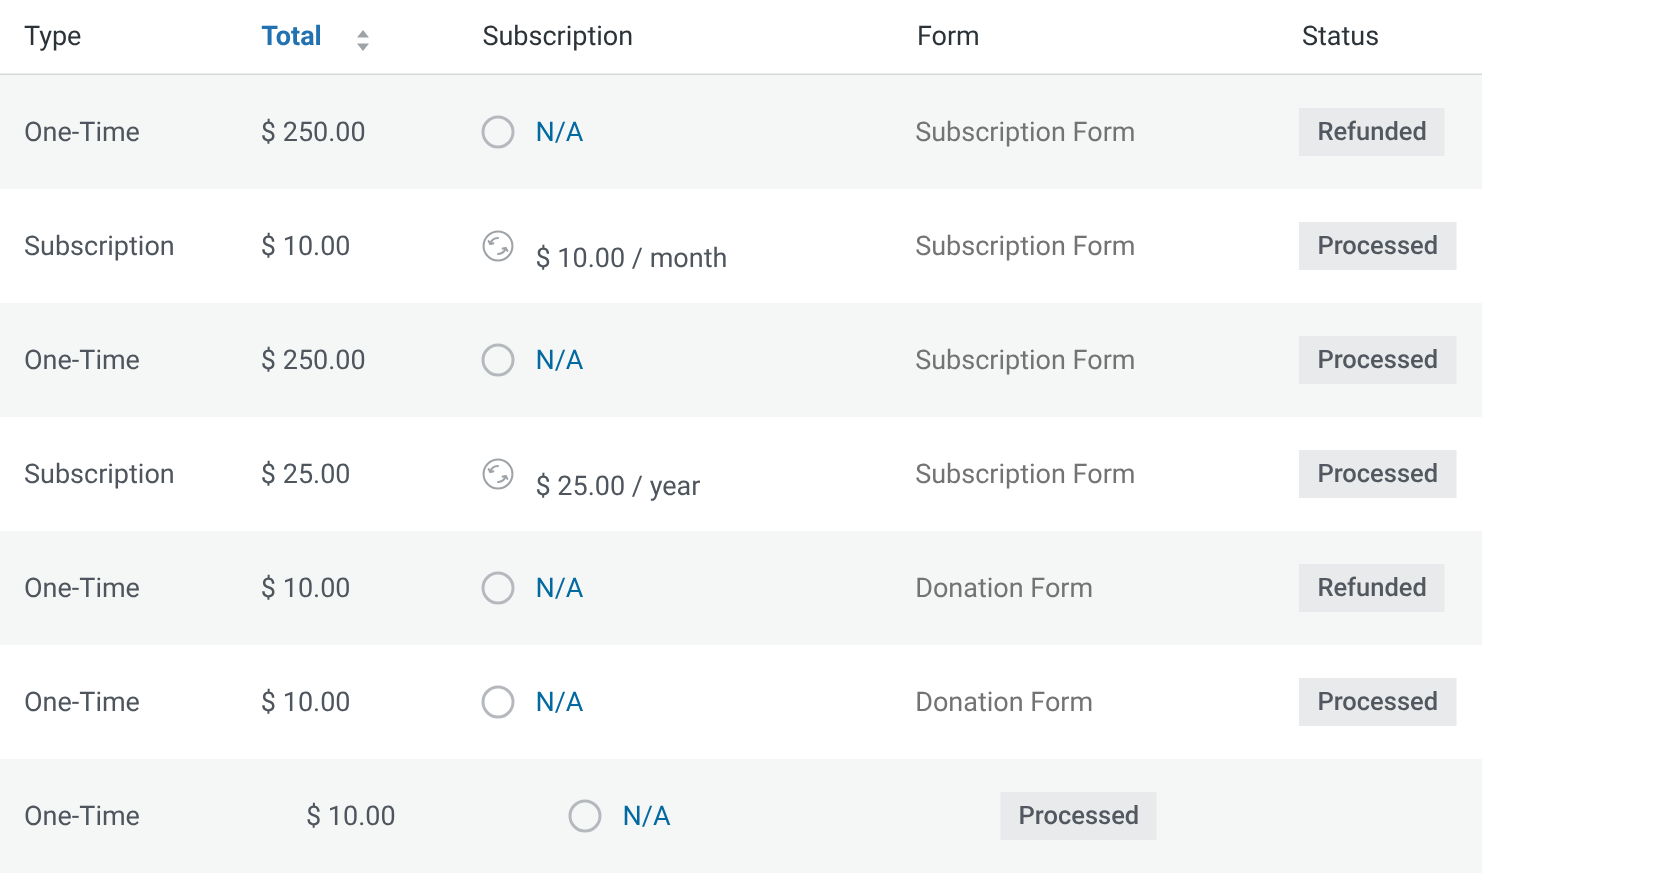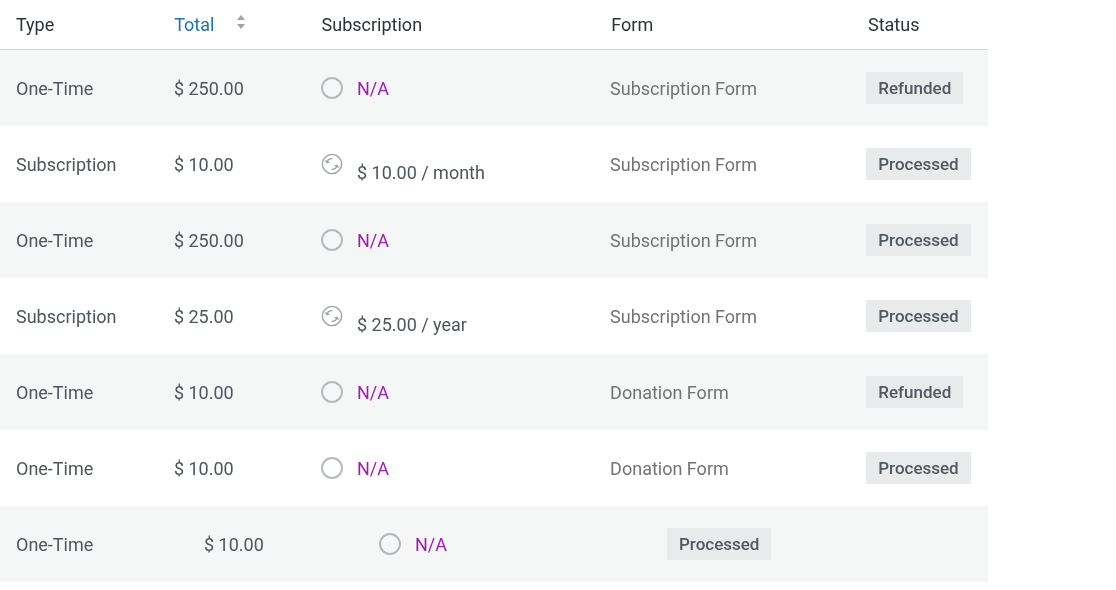--- a/index.html
+++ b/index.html
@@ -22,23 +22,23 @@
       padding: 14px 0;
     }
     .th {
       font-weight: 400;
       color: #2c3338;
       padding: 0 4px;
     }
     .th.sortable {
       color: #2271b1;
       cursor: pointer;
-      font-weight: 400;
-      display: flex;
-      align-items: flex-start;
+      font-weight: 700;
+      display: flex;
+      align-items: flex-end;
       gap: 21px;
     }
     .sort-arrows {
       display: inline-flex;
       flex-direction: column;
       line-height: 0;
     }
     .col-type   { width: 200px; padding-left: 16px; }
     .col-total  { width: 175px; }
     .col-sub    { width: 288px; }
@@ -75,21 +75,21 @@
     }
     .icon-recur {
       width: 22px;
       height: 22px;
       flex-shrink: 0;
       display: flex;
       align-items: center;
       justify-content: center;
     }
     .na-text {
-      color: #a21caf;
+      color: #0369a1;
     }
     .sub-text {
       color: #4e555c;
       margin-top: 16px;
     }
     .form-link {
       color: #737373;
       text-decoration: none;
       cursor: pointer;
     }

